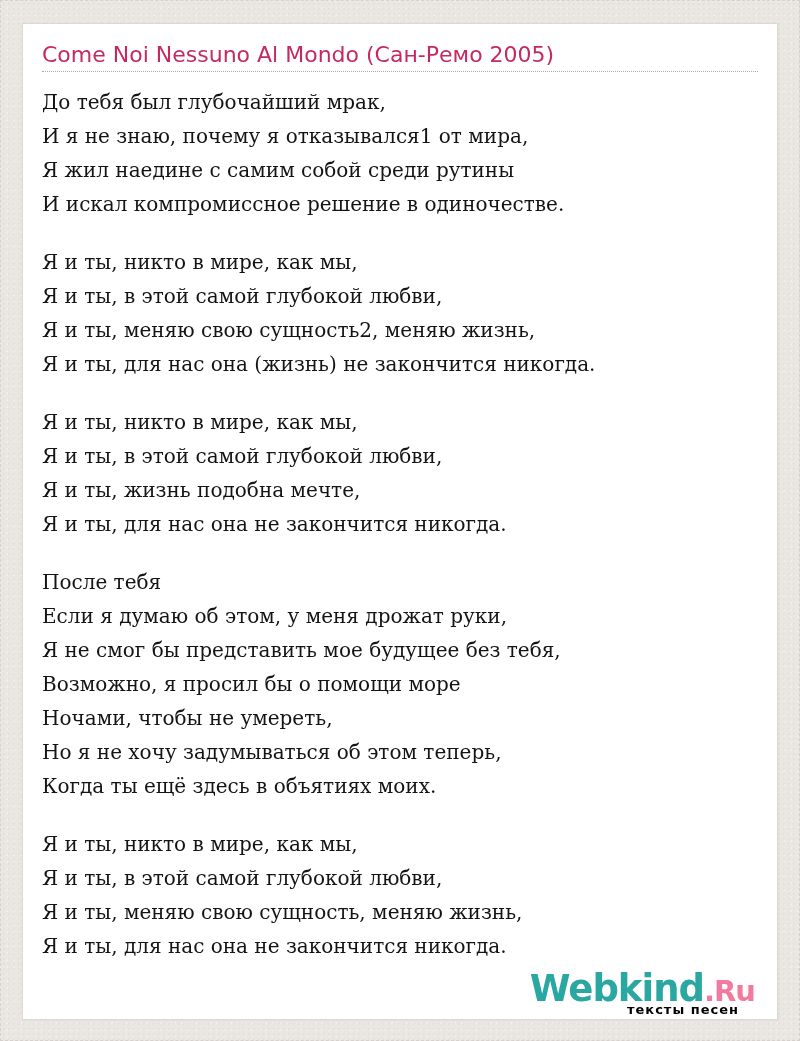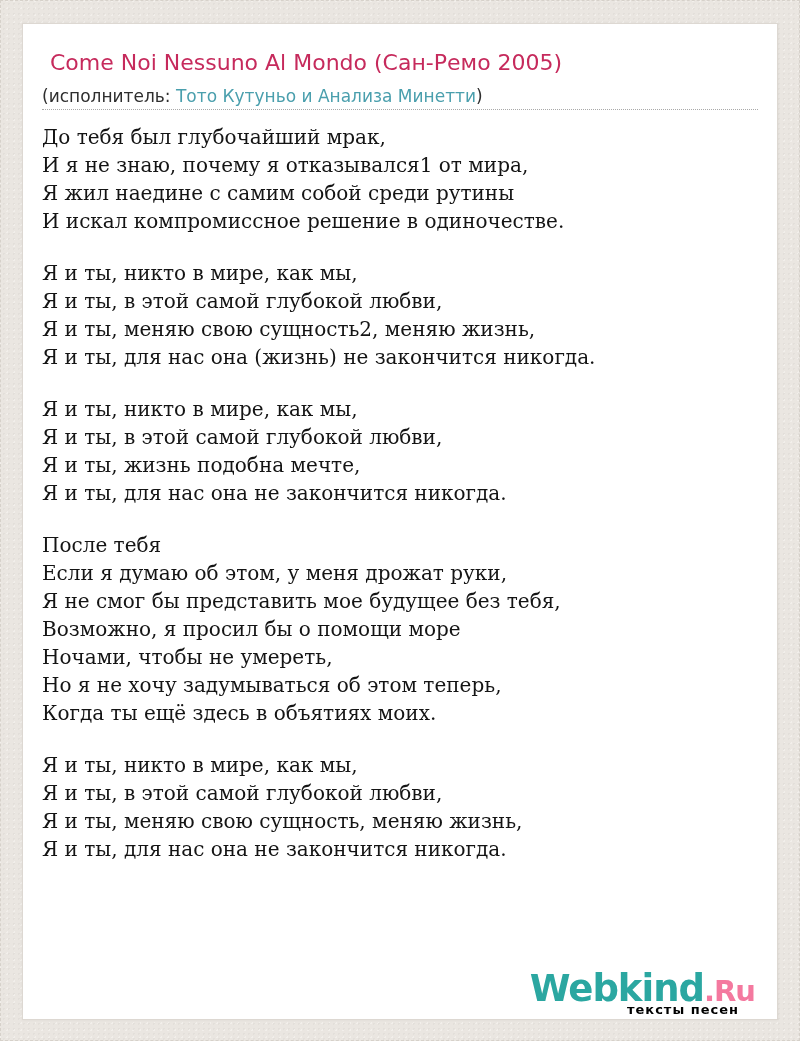--- a/index.html
+++ b/index.html
@@ -27,21 +27,21 @@
     left: 21px;
     top: 22px;
     width: 756px;
     height: 997px;
     background: #ffffff;
     border: 1px solid #ddd8d2;
     box-shadow: 0 0 3px rgba(0,0,0,0.06);
     padding: 17px 19px 0 19px;
   }
   .title {
-    margin: 8px;
+    margin: 0;
     font-size: 22px;
     line-height: 28px;
     font-weight: normal;
     color: #C62A5C;
     letter-spacing: 0;
   }
   .subtitle {
     margin-top: 1px;
     font-size: 17px;
     line-height: 22px;
@@ -54,21 +54,21 @@
   }
   .separator {
     margin-top: 2px;
     border-bottom: 1px dotted #a9a9a9;
     height: 1px;
   }
   .lyrics {
     margin-top: 13px;
     font-family: "DejaVu Serif", "Liberation Serif", serif;
     font-size: 20px;
-    line-height: 28px;
+    line-height: 34px;
     color: #141414;
   }
   .stanza { margin: 0 0 24px 0; }
   .logo {
     position: absolute;
     right: 22px;
     bottom: 3px;
     text-align: right;
     cursor: pointer;
     line-height: 1;
@@ -96,23 +96,20 @@
   }
 </style>
 </head>
 <body>
 
 <div class="page">
   <div class="card">
 
     <h1 class="title">Come Noi Nessuno Al Mondo (Сан-Ремо 2005)</h1>
 
-    <div class="subtitle">
-      <span>(исполнитель: </span><a class="artist-link">Тото Кутуньо и Анализа Минетти</a><span>)</span>
-    </div>
 
     <div class="separator"></div>
 
     <div class="lyrics" id="lyrics">
         <p class="stanza">До тебя был глубочайший мрак,<br>И я не знаю, почему я отказывался1 от мира,<br>Я жил наедине с самим собой среди рутины<br>И искал компромиссное решение в одиночестве.</p>
         <p class="stanza">Я и ты, никто в мире, как мы,<br>Я и ты, в этой самой глубокой любви,<br>Я и ты, меняю свою сущность2, меняю жизнь,<br>Я и ты, для нас она (жизнь) не закончится никогда.</p>
         <p class="stanza">Я и ты, никто в мире, как мы,<br>Я и ты, в этой самой глубокой любви,<br>Я и ты, жизнь подобна мечте,<br>Я и ты, для нас она не закончится никогда.</p>
         <p class="stanza">После тебя<br>Если я думаю об этом, у меня дрожат руки,<br>Я не смог бы представить мое будущее без тебя,<br>Возможно, я просил бы о помощи море<br>Ночами, чтобы не умереть,<br>Но я не хочу задумываться об этом теперь,<br>Когда ты ещё здесь в объятиях моих.</p>
         <p class="stanza">Я и ты, никто в мире, как мы,<br>Я и ты, в этой самой глубокой любви,<br>Я и ты, меняю свою сущность, меняю жизнь,<br>Я и ты, для нас она не закончится никогда.</p>
       </div>

